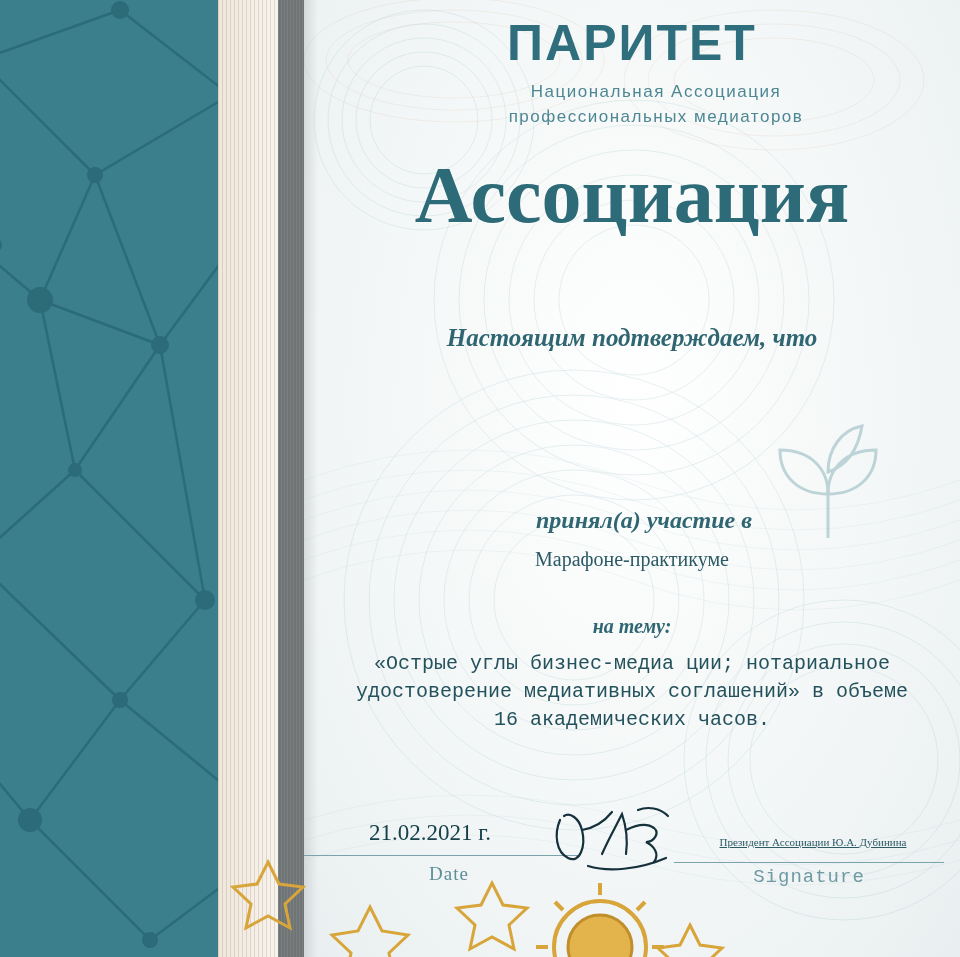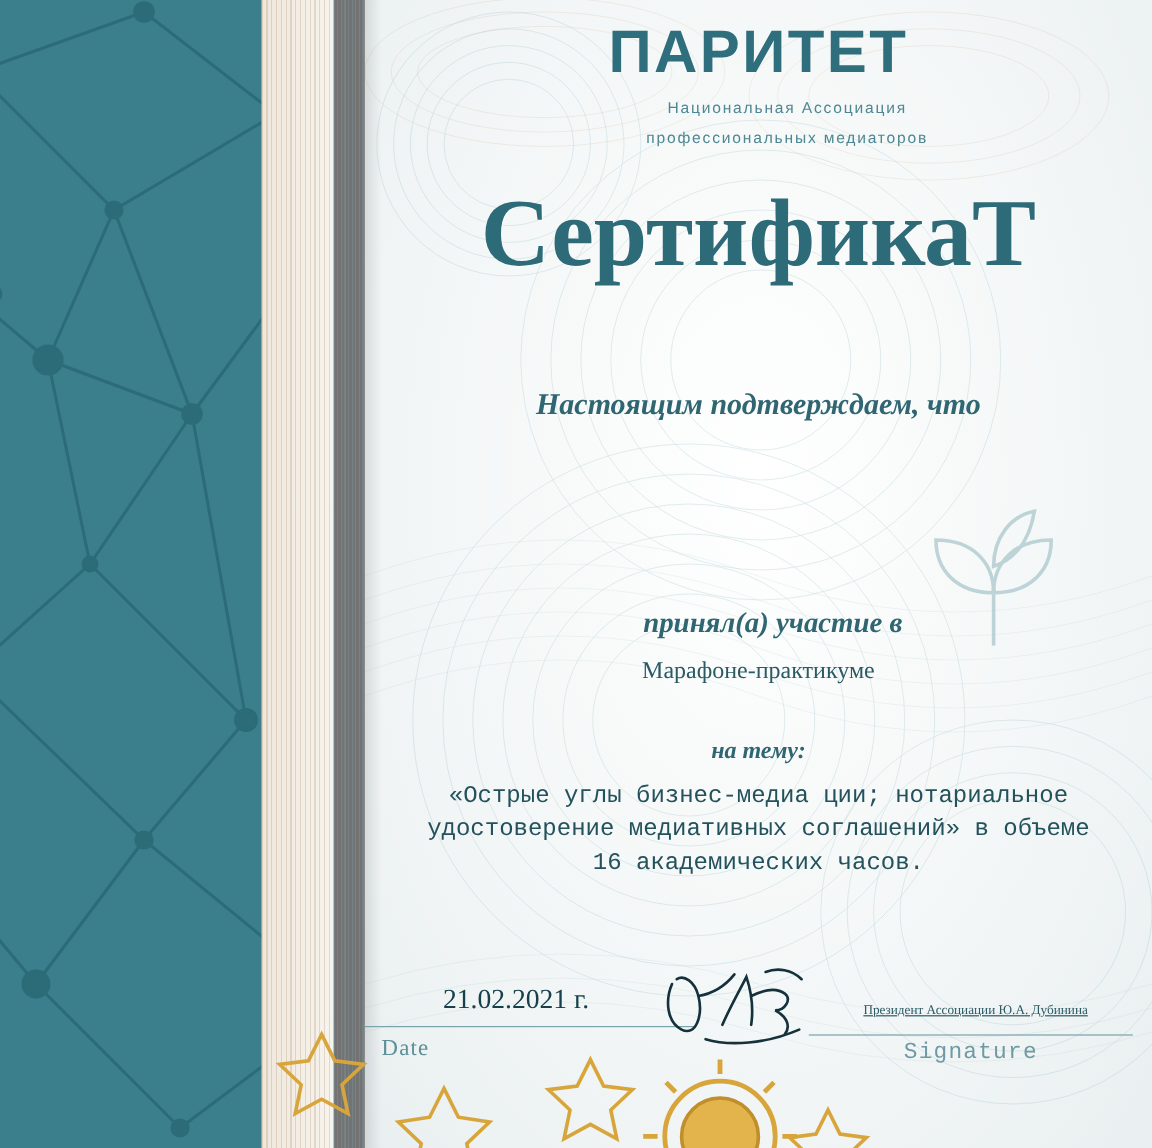--- a/index.html
+++ b/index.html
@@ -93,21 +93,21 @@
     font-family: "Liberation Sans", sans-serif;
     font-weight: bold;
     font-size: 50px;
     letter-spacing: 2px;
     color: #2f6e7c;
   }
   .org-sub1, .org-sub2 {
     position: absolute;
     left: 0; width: 100%;
     font-family: "Liberation Sans", sans-serif;
-    font-size: 13px;
+    font-size: 17px;
     letter-spacing: 1.5px;
     color: #4d8793;
     padding-left: 48px;
   }
   .org-sub1 { top: 82px; }
   .org-sub2 { top: 107px; }
 
   .title {
     position: absolute;
     top: 150px; left: 0; width: 100%;
@@ -184,21 +184,21 @@
     color: #16404a;
   }
   .date-rule {
     position: absolute;
     left: -24px; top: 855px; width: 300px;
     border-bottom: 1px solid #7aa3ab;
   }
   .date-label {
     position: absolute;
     left: -24px; top: 863px; width: 300px;
-    text-align: left;
+    text-align: center;
     font-family: "Liberation Serif", serif;
     font-size: 19px;
     letter-spacing: 1px;
     color: #5d8f99;
     padding-left: 38px;
   }
 
   .sig-rule {
     position: absolute;
     left: 370px; top: 862px; width: 270px;
@@ -361,21 +361,21 @@
         <path d="M70 74 C100 74 118 56 118 30 C88 30 70 48 70 74 Z"></path>
         <path d="M70 52 C70 28 84 10 104 6 C100 30 88 46 70 52 Z"></path>
       </g>
     </svg>
 
     <div class="content">
       <div class="org-name">ПАРИТЕТ</div>
       <div class="org-sub1">Национальная Ассоциация</div>
       <div class="org-sub2">профессиональных медиаторов</div>
 
-      <div class="title">СертификаТ</div>
+      <div class="title">Ассоциация</div>
 
       <div class="hereby">Настоящим подтверждаем, что</div>
 
       <div class="took-part">принял(а) участие в</div>
       <div class="event">Марафоне-практикуме</div>
 
       <div class="topic-label">на тему:</div>
       <div class="topic-body">«Острые углы бизнес-медиа ции; нотариальное удостоверение медиативных соглашений» в объеме 16 академических часов.</div>
 
       <div class="date-value">21.02.2021 г.</div>

